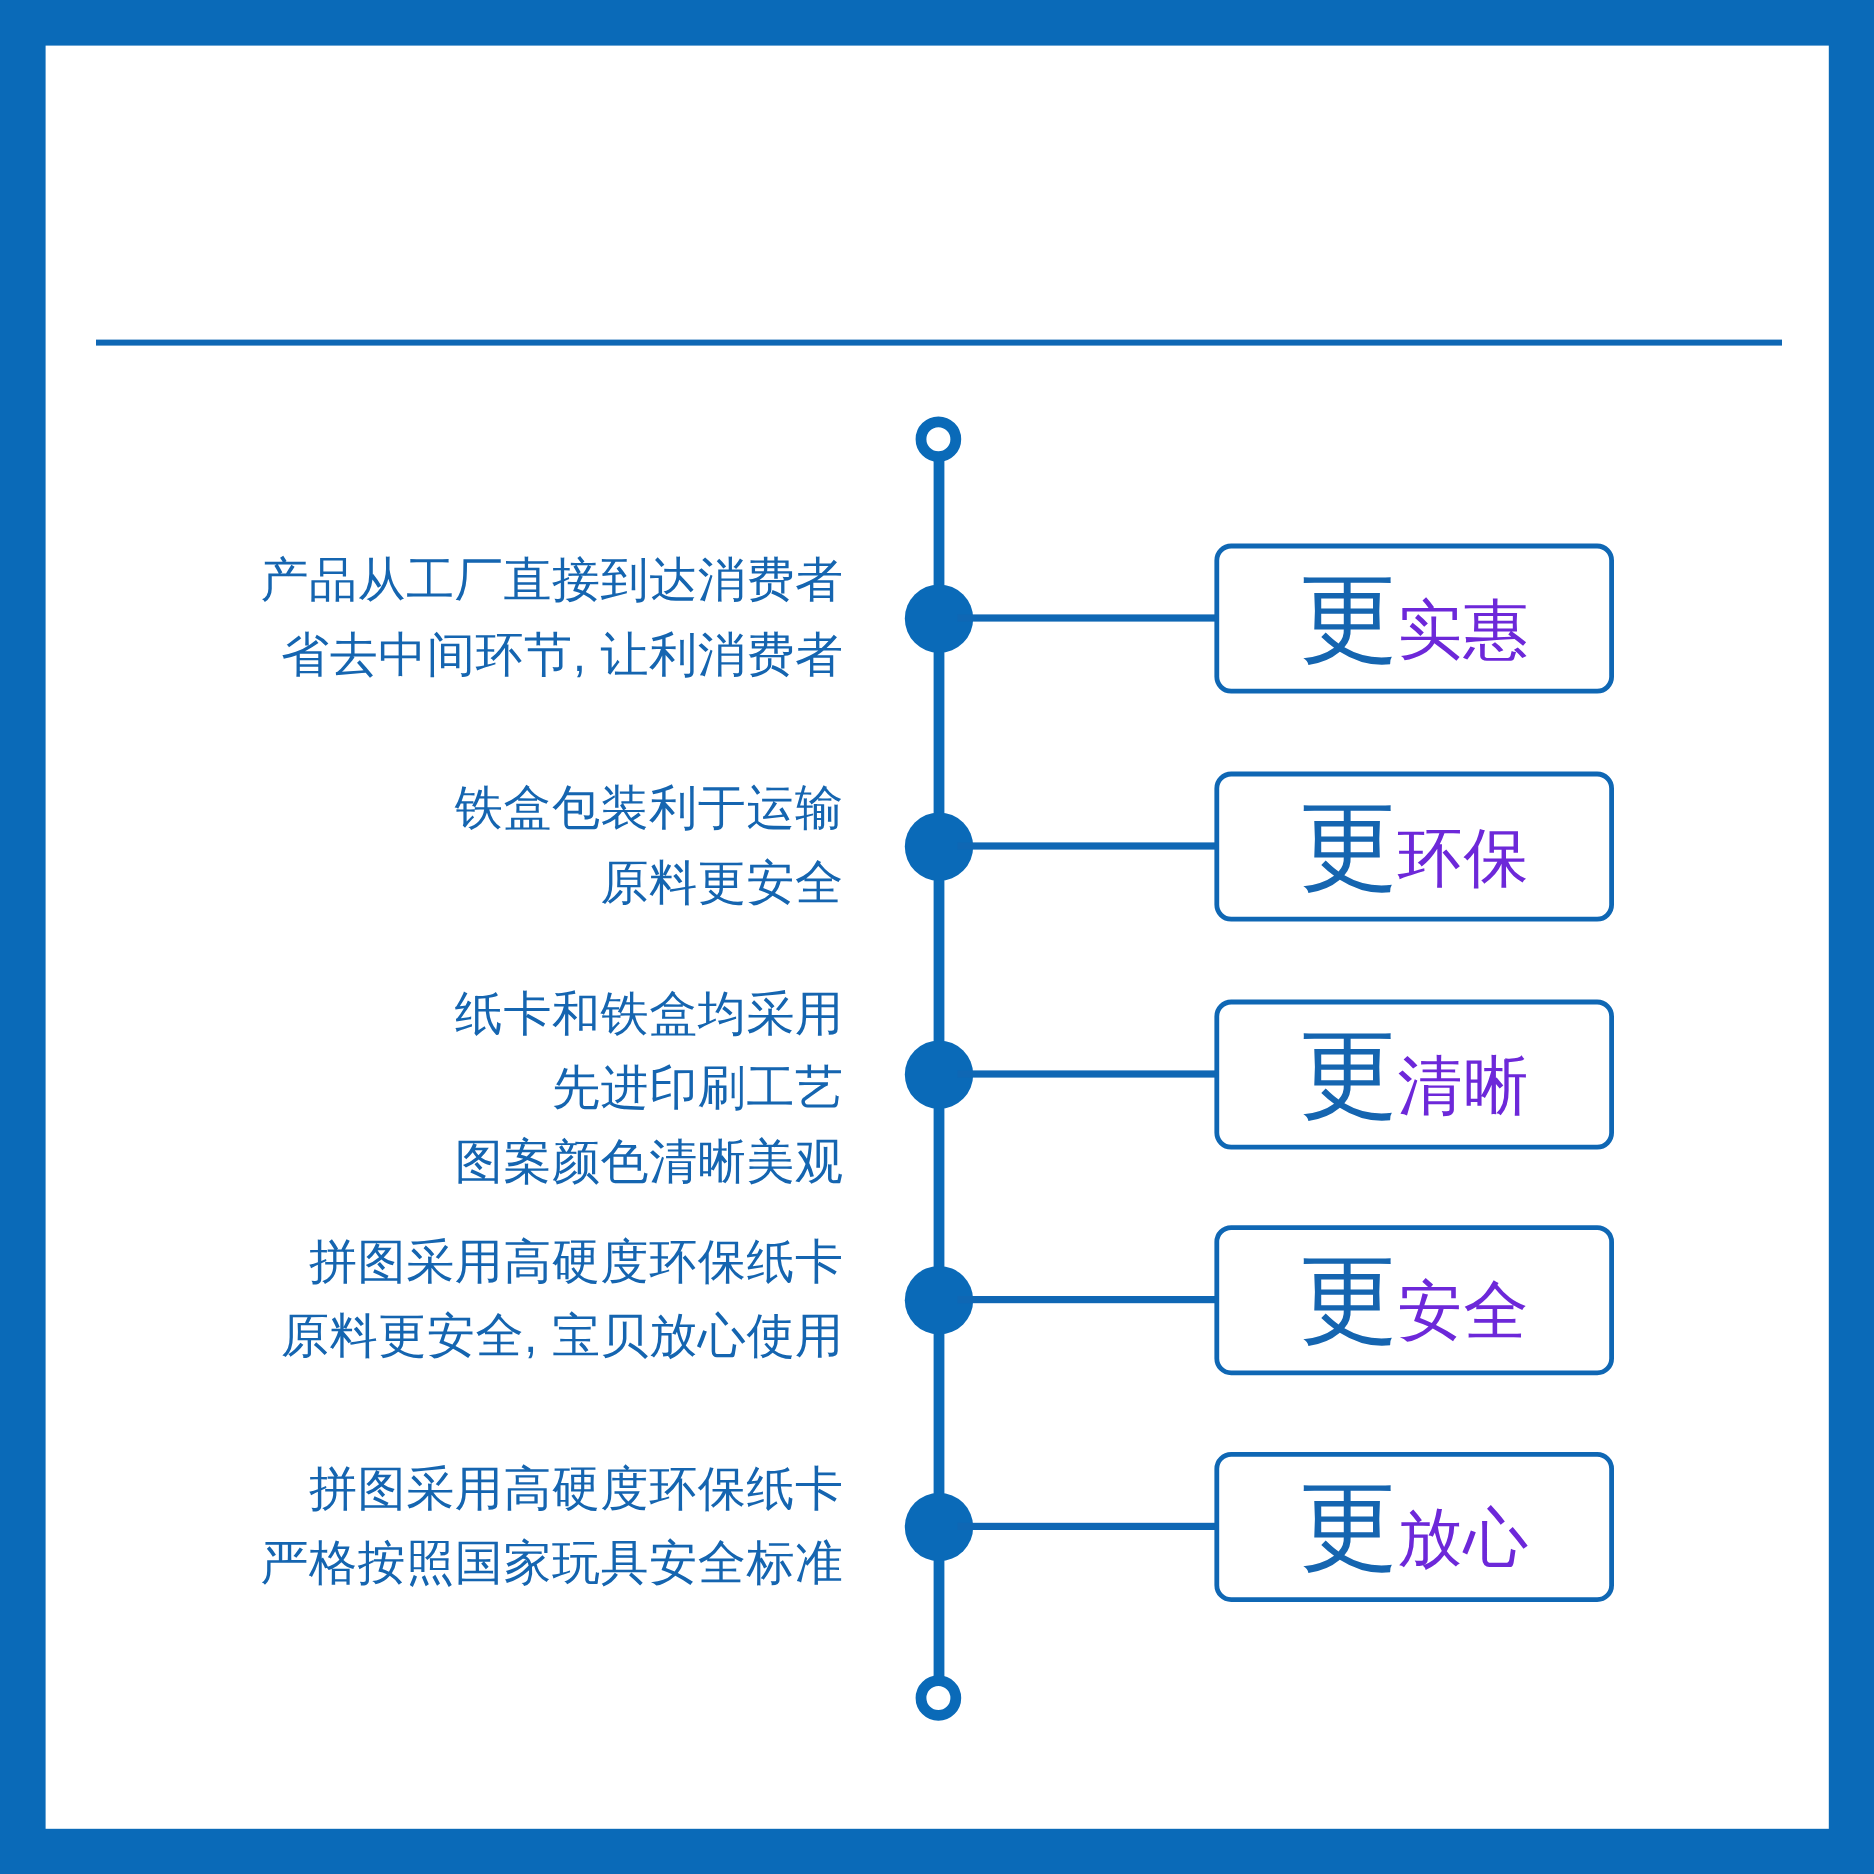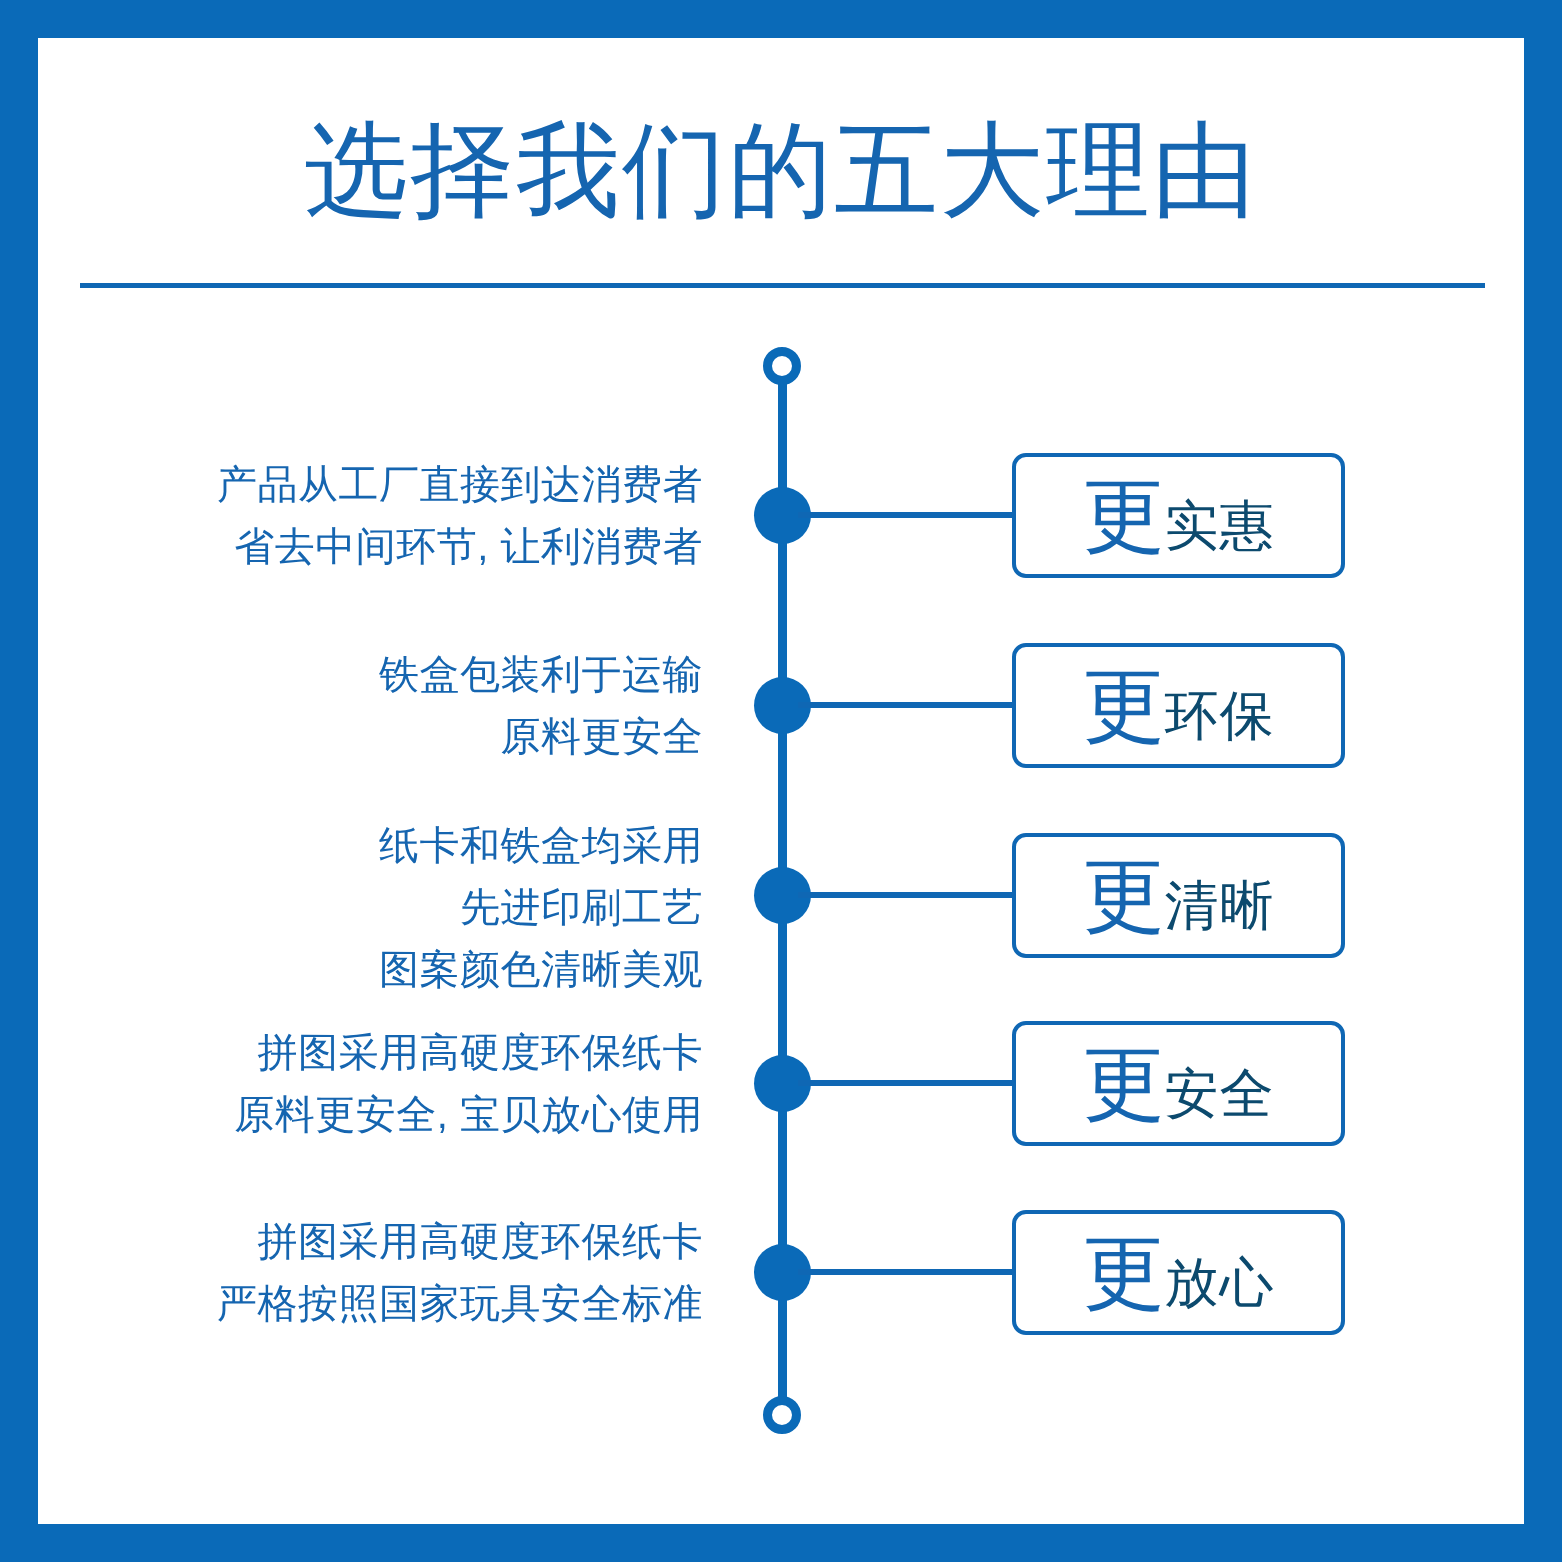--- a/index.html
+++ b/index.html
@@ -137,31 +137,30 @@
   .badge-big {
     font-size: 82px;
     line-height: 1;
     font-weight: 300;
     color: #1565b0;
   }
   .badge-small {
     font-size: 54px;
     line-height: 1;
     font-weight: 400;
-    color: #0c4a6e;
+    color: #6d28d9;
     letter-spacing: 1px;
   }
 </style>
 </head>
 <body>
 
 <div class="canvas">
   <div class="page">
 
-    <div class="title">选择我们的五大理由</div>
 
     <div class="title-rule"></div>
 
     <div class="timeline-axis"></div>
     <div class="endpoint top"></div>
     <div class="endpoint bottom"></div>
 
     <div id="rows-host">
   <div class="row" style="top: 477px;">
     <div class="left-text" style="top: -62px;">产品从工厂直接到达消费者

